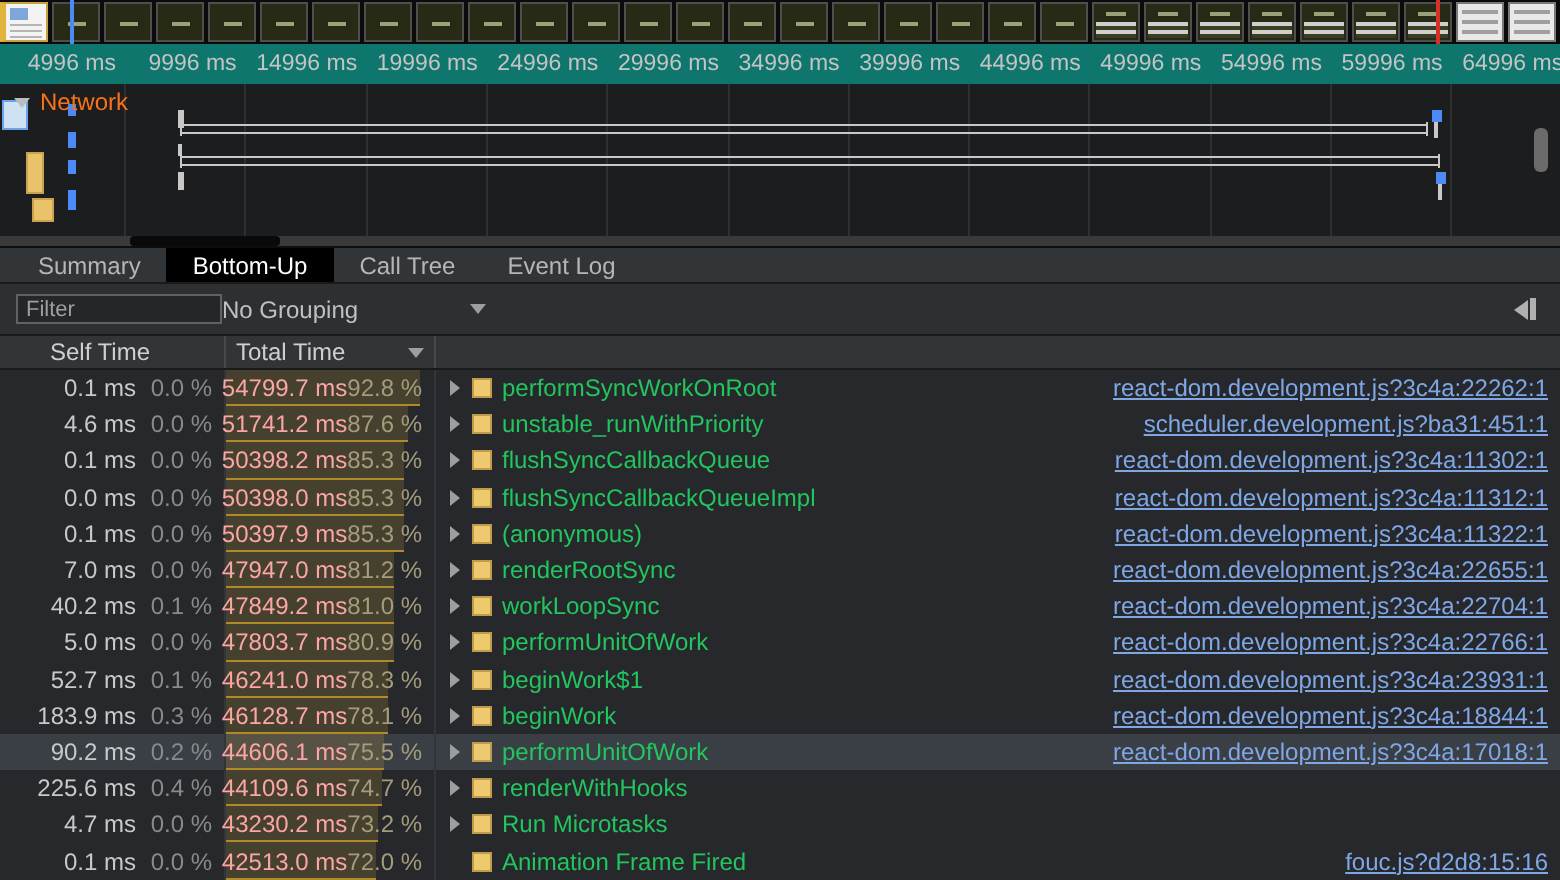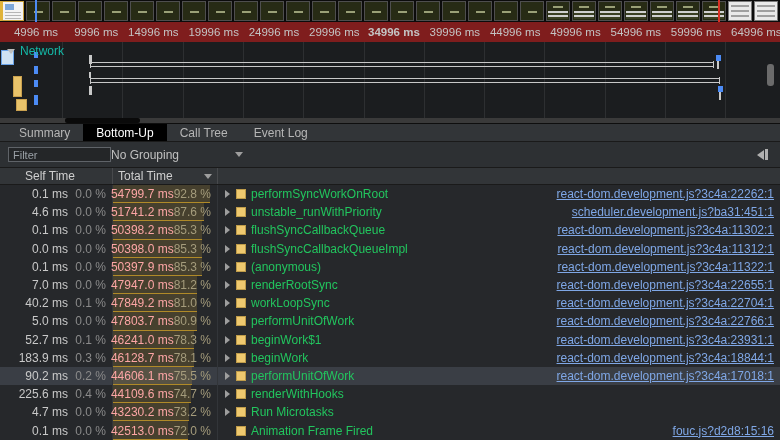--- a/index.html
+++ b/index.html
@@ -27,28 +27,28 @@
   .frame--light::after { content:""; position:absolute; left:2px; right:2px; top:3px; bottom:2px;
       background:repeating-linear-gradient(to bottom,#9f9f9f 0 2px,#e9e9e9 2px 5px); }
   .frame--page { background:#f3f3f3; border-color:#c9a23f; border-left:3px solid #e0b33a; }
   .frame--page::before { content:""; position:absolute; left:2px; top:2px; width:9px; height:6px; background:#7da7d9; }
   .frame--page::after { content:""; position:absolute; left:2px; right:2px; top:10px; height:8px;
       background:repeating-linear-gradient(to bottom,#b5b5b5 0 1px,#f3f3f3 1px 3px); }
   #blue-cursor { left:35px; top:0; width:2px; height:22px; background:var(--blue); z-index:3; }
   #red-cursor  { left:718px; top:0; width:2px; height:22px; background:var(--red); z-index:3; }
 
   
-  #ruler { top:22px; left:0; right:0; height:20px; background:#7f1d1d; }
+  #ruler { top:22px; left:0; right:0; height:20px; background:#0f766e; }
   .rlabel { position:absolute; top:4px; width:70px; text-align:right; font-size:11.5px; color:#c4c4c4; white-space:nowrap; }
   #gridlines { top:30px; left:0; right:0; height:88px; pointer-events:none; }
   .gridline { position:absolute; top:0; bottom:0; width:1px; background:#2d2f31; }
 
   
   #network { top:42px; left:0; right:0; height:76px; }
-  #network-header { position:absolute; left:7px; top:2px; display:flex; align-items:center; gap:5px; color:#14b8a6; z-index:2; }
+  #network-header { position:absolute; left:7px; top:2px; display:flex; align-items:center; gap:5px; color:#f97316; z-index:2; }
   .tri-down { width:0; height:0; border-left:4px solid transparent; border-right:4px solid transparent; border-top:5px solid #bdbdbd; }
   .nwmark { position:absolute; }
   .nw-sel    { background:#cfe2f3; border:1px solid #6aa3e8; }
   .nw-blue   { background:var(--blue); }
   .nw-yellow { background:#e9c36a; border:1px solid #caa14f; }
   .nw-gray   { background:#c8c8c8; }
   .whisker { position:absolute; height:5px; border-top:1px solid #c8c8c8; border-bottom:1px solid #c8c8c8; }
   .whisker::before,.whisker::after { content:""; position:absolute; width:1px; top:-2px; bottom:-2px; background:#c8c8c8; }
   .whisker::before { left:0; } .whisker::after { right:0; }
   #nw-scrollbar { right:6px; top:22px; width:7px; height:22px; background:#6b6b6b; border-radius:3px; }
@@ -150,21 +150,21 @@
     <div class="gridline" style="left: 665px;"></div>
     <div class="gridline" style="left: 725.3px;"></div>
   </div>
 <div id="ruler" class="abs">
     <div class="rlabel" style="left: -12px;">4996 ms</div>
     <div class="rlabel" style="left: 48.3px;">9996 ms</div>
     <div class="rlabel" style="left: 108.6px;">14996 ms</div>
     <div class="rlabel" style="left: 168.9px;">19996 ms</div>
     <div class="rlabel" style="left: 229.2px;">24996 ms</div>
     <div class="rlabel" style="left: 289.5px;">29996 ms</div>
-    <div class="rlabel" style="left: 349.8px; font-weight: bold;">34996 ms</div>
+    <div class="rlabel" style="left: 349.8px;">34996 ms</div>
     <div class="rlabel" style="left: 410.1px;">39996 ms</div>
     <div class="rlabel" style="left: 470.4px;">44996 ms</div>
     <div class="rlabel" style="left: 530.7px;">49996 ms</div>
     <div class="rlabel" style="left: 591px;">54996 ms</div>
     <div class="rlabel" style="left: 651.3px;">59996 ms</div>
     <div class="rlabel" style="left: 711.6px;">64996 ms</div>
   </div>
 
 <div id="network" class="abs">
   <div id="network-header">

